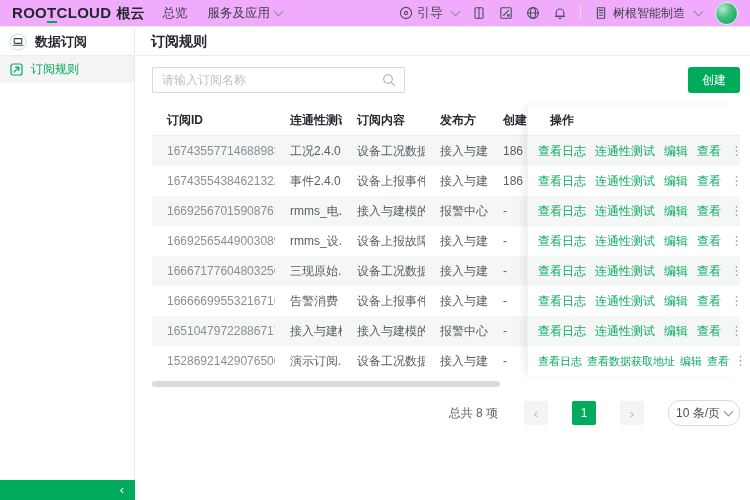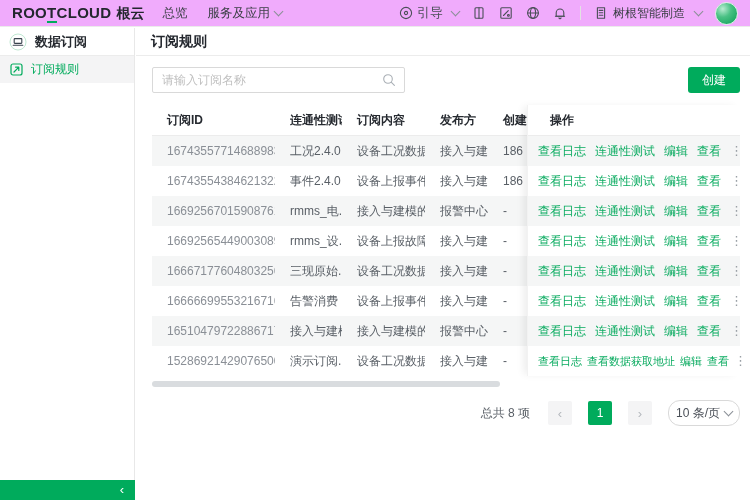--- a/index.html
+++ b/index.html
@@ -78,21 +78,21 @@
   .fixedrow.tight{gap:5px;}
   .fixedrow.tight .alink{font-size:11px;}
   .alink{color:#0aab60;font-size:12px;cursor:pointer;white-space:nowrap;}
   .more{color:#9aa0a6;font-size:13px;cursor:pointer;letter-spacing:0;}
   .fixed-col .thead .cell{padding-left:22px;}
 
   .hscrollbar{margin-top:5px;height:6px;position:relative;}
   .hscrollbar .thumb{position:absolute;left:0;top:0;height:6px;width:348px;border-radius:3px;background:#d9dcdf;cursor:pointer;}
 
   
-  .pagination{display:flex;align-items:center;justify-content:flex-end;gap:16px;margin-top:13px;}
+  .pagination{display:flex;align-items:center;justify-content:flex-end;gap:24px;margin-top:13px;}
   .pg-total{color:#595f66;font-size:12px;margin-right:2px;}
   .pg-btn{width:24px;height:24px;border-radius:2px;background:#f4f4f5;color:#b4b8bd;font-size:13px;
           display:flex;align-items:center;justify-content:center;cursor:pointer;}
   .pg-page{width:24px;height:24px;border-radius:2px;background:#00ab5c;color:#fff;font-size:12px;
            display:flex;align-items:center;justify-content:center;cursor:pointer;}
   .pg-size{height:24px;box-sizing:border-box;border:1px solid #d9d9d9;border-radius:12px;background:#fff;
            display:flex;align-items:center;padding:12px 7px;font-size:12px;color:#4a4f57;cursor:pointer;}
   .pg-size .caret{margin-left:5px;}
 </style>
 </head>

